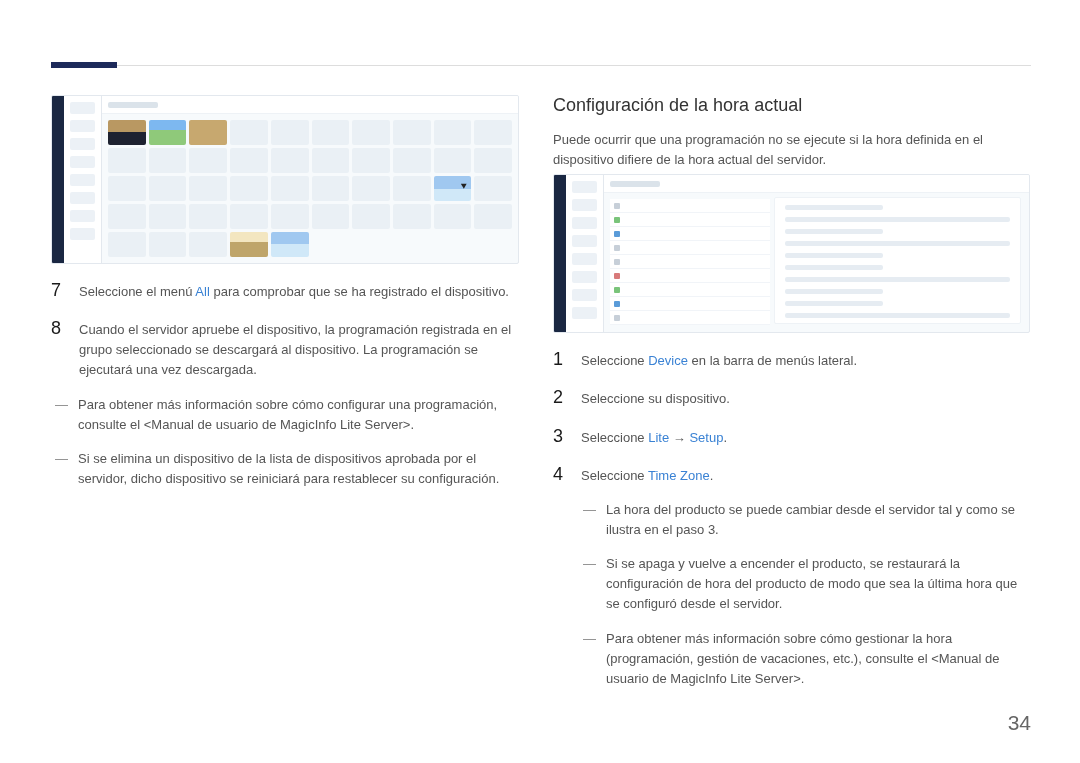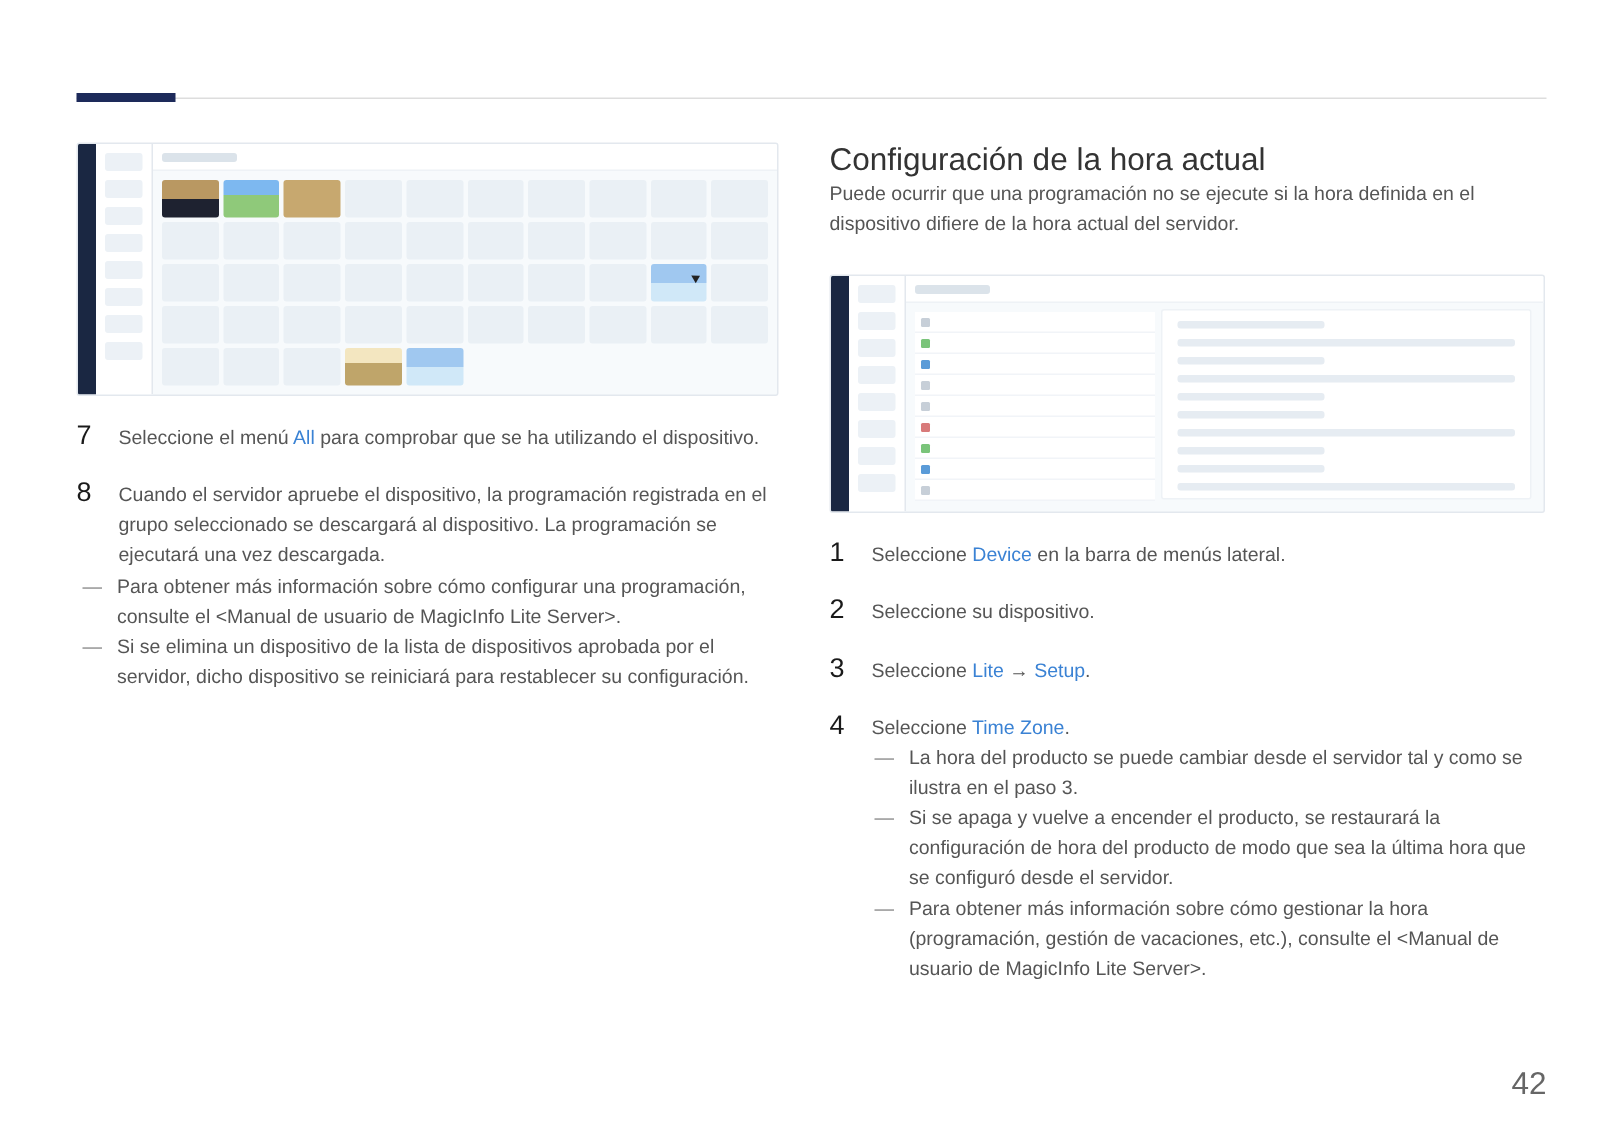--- a/index.html
+++ b/index.html
@@ -159,40 +159,41 @@
       font-size: 18px;
       color: #1a1a1a;
       font-weight: 400;
       min-width: 14px;
       line-height: 1.2;
     }
     .step-text { flex: 1; color: #555; }
     .note {
       display: flex;
       gap: 10px;
-      margin-top: 0;
+      margin-top: 14px;
       padding-left: 4px;
       line-height: 1.55;
     }
     .note::before {
       content: '―';
       color: #888;
       flex-shrink: 0;
     }
     .note-text { flex: 1; color: #555; }
     .note.indent { padding-left: 30px; }
     .h2 {
-      font-size: 21px;
+      font-size: 18px;
       color: #333;
       font-weight: 400;
+      margin-bottom: 14px;
     }
     .intro {
       color: #555;
       line-height: 1.55;
-      margin-bottom: 24px;
+      margin-bottom: 4px;
     }
     .link { color: #3a82d4; margin-top: 28px; }
     .page-num {
       position: absolute;
       right: 49px;
       bottom: 28px;
       font-size: 21px;
       color: #666;
     }
   </style>
@@ -264,21 +265,21 @@
         <div class="ss-cell"></div>
         <div class="ss-cell img5"></div>
       <div class="ss-cell img4"></div>
     </div>
   </div>
 
   <div class="step-list">
     <div class="step">
       <div class="step-num">7</div>
       <div class="step-text">
-        <span>Seleccione el menú </span><span class="link">All</span><span> para comprobar que se ha utilizando el dispositivo.</span>
+        <span>Seleccione el menú </span><span class="link">All</span><span> para comprobar que se ha registrado el dispositivo.</span>
       </div>
     </div>
     <div class="step">
       <div class="step-num">8</div>
       <div class="step-text">Cuando el servidor apruebe el dispositivo, la programación registrada en el grupo seleccionado se descargará al dispositivo. La programación se ejecutará una vez descargada.</div>
     </div>
     <div class="note">
       <div class="note-text">Para obtener más información sobre cómo configurar una programación, consulte el &lt;Manual de usuario de MagicInfo Lite Server&gt;.</div>
     </div>
     <div class="note">
@@ -360,13 +361,13 @@
     </div>
     <div class="note indent">
       <div class="note-text">Si se apaga y vuelve a encender el producto, se restaurará la configuración de hora del producto de modo que sea la última hora que se configuró desde el servidor.</div>
     </div>
     <div class="note indent">
       <div class="note-text">Para obtener más información sobre cómo gestionar la hora (programación, gestión de vacaciones, etc.), consulte el &lt;Manual de usuario de MagicInfo Lite Server&gt;.</div>
     </div>
   </div>
 </div>
 
-<div class="page-num">42</div>
+<div class="page-num">34</div>
 
 </body></html>

